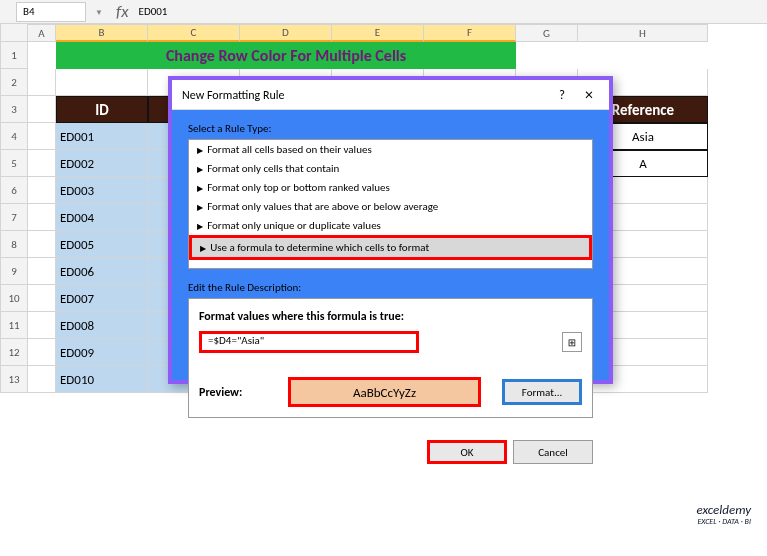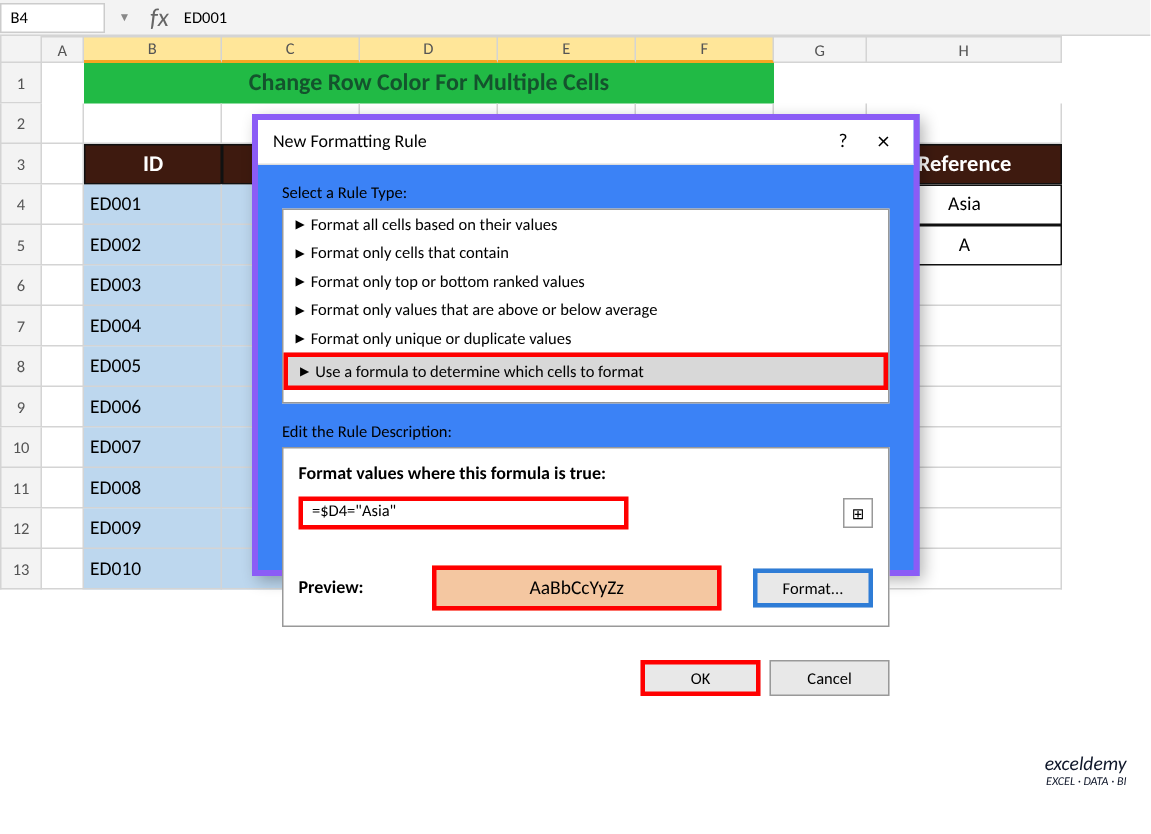--- a/index.html
+++ b/index.html
@@ -1,34 +1,34 @@
 <!DOCTYPE html>
 <html><head>
 <meta charset="utf-8">
 <style>
 *{box-sizing:border-box;margin:0;padding:0;font-family:Calibri,Arial,sans-serif}
 body{background:#fff;font-size:12px;width:767px;height:556px;overflow:hidden;position:relative}
-.fbar{display:flex;align-items:center;height:24px;border-bottom:1px solid #d4d4d4;background:#f3f3f3;gap:6px;padding:0 0}
+.fbar{display:flex;align-items:center;height:24px;border-bottom:1px solid #d4d4d4;background:#f3f3f3;gap:6px;padding:0 16px}
 .namebox{width:70px;height:20px;border:1px solid #ccc;background:#fff;display:flex;align-items:center;padding:0 6px;font-size:11px}
 .namebox-dd{width:14px;text-align:center;color:#888;font-size:8px}
 .fx{font-style:italic;font-size:17px;color:#666;margin:0 4px}
 .fval{font-size:11px}
 .grid-wrap{display:flex;position:relative}
 .row-hdrs{width:28px}
 .row-hdr{height:27px;border:1px solid #d4d4d4;border-top:none;background:#f3f3f3;font-size:11px;display:flex;align-items:center;justify-content:center;color:#555}
 .cols{flex:1}
 .col-hdrs{display:flex;height:18px}
 .col-hdr{border:1px solid #d4d4d4;border-left:none;background:#f3f3f3;font-size:11px;display:flex;align-items:center;justify-content:center;color:#555}
 .col-hdr.sel{background:#ffe699;border-bottom:2px solid #f5a623}
 .cA{width:28px}.cB{width:92px}.cC{width:92px}.cD{width:92px}.cE{width:92px}.cF{width:92px}.cG{width:62px}.cH{width:130px}
 .rows{}
 .row{display:flex;height:27px}
 .cell{border:1px solid #d4d4d4;border-left:none;border-top:none;display:flex;align-items:center;padding:0 4px;font-size:13px}
 .title-row .cell{border:none}
-.title{background:#21ba45;color:#14532d;font-weight:bold;font-size:16px;justify-content:center}
+.title{background:#21ba45;color:#701a75;font-weight:bold;font-size:16px;justify-content:center}
 .hdr-cell{background:#3e1a0f;color:#fff;font-weight:bold;font-size:15px;justify-content:center;border:1px solid #111}
 .sel-cell{background:#bdd7ee}
 .ref-cell{border:1px solid #111;background:#fff;justify-content:center}
 .dialog{position:absolute;left:168px;top:76px;width:445px;height:308px;background:#3b82f6;border:4px solid #8b5cf6;box-shadow:3px 3px 10px rgba(0,0,0,.3)}
 .dlg-title{display:flex;align-items:center;height:30px;padding:0 10px;font-size:12px;background:#fff;border-bottom:1px solid #ddd}
 .dlg-title span:first-child{flex:1}
 .dlg-help{margin-right:14px;font-size:13px}
 .dlg-close{font-size:16px;width:20px;text-align:center;cursor:pointer}
 .dlg-body{padding:12px 16px}
 .lbl{font-size:11px;margin-bottom:4px}

